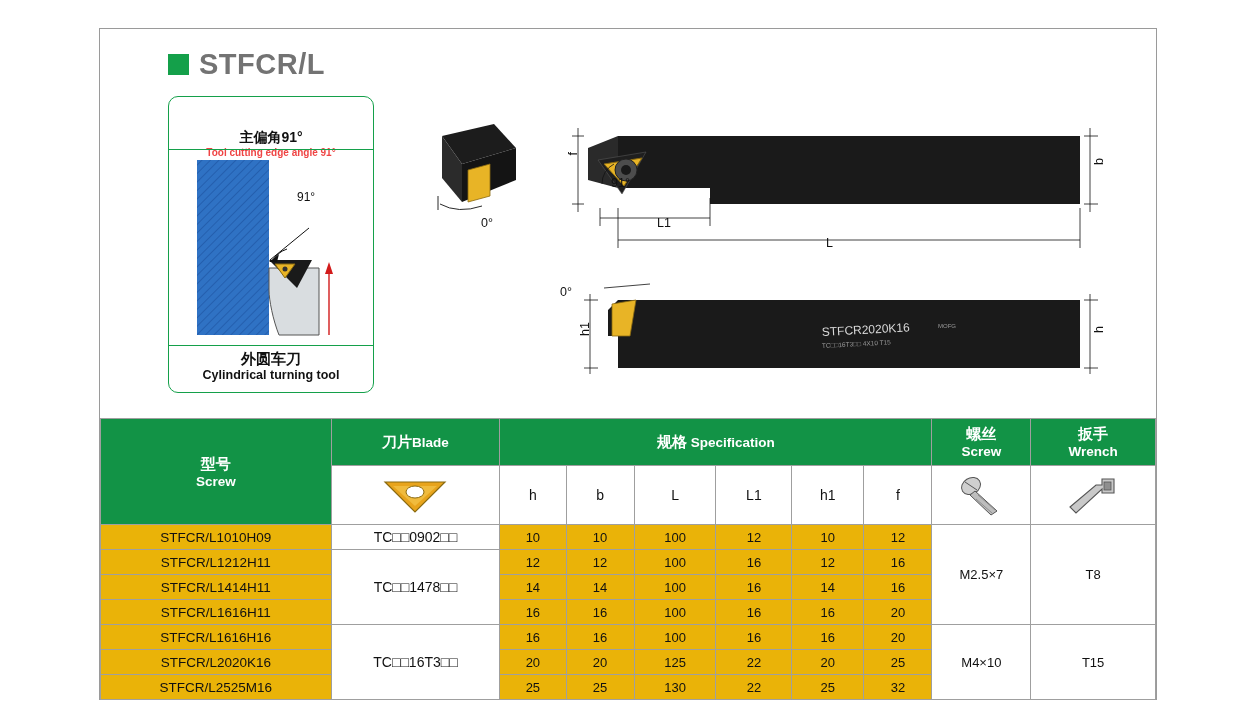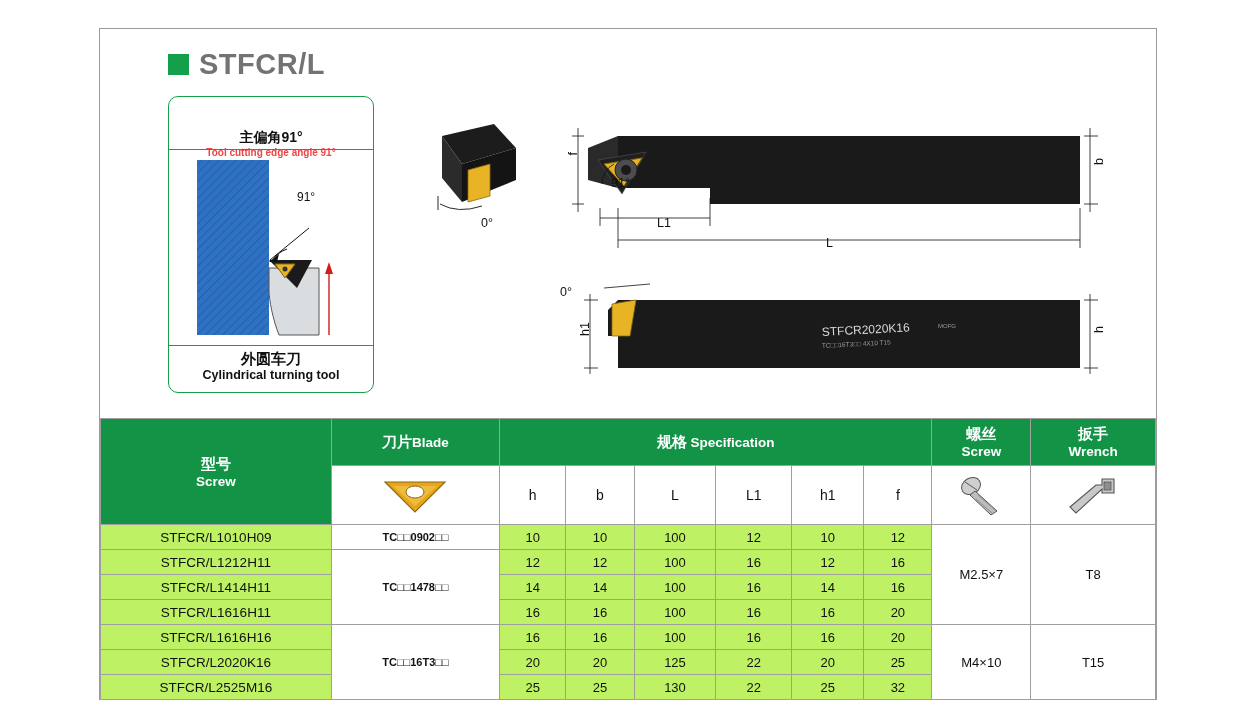--- a/index.html
+++ b/index.html
@@ -122,24 +122,24 @@
     padding: 0;
   }
   .hdr-green {
     background: #129346;
     color: #ffffff;
     font-weight: bold;
   }
   .hdr-green .cn { font-size: 15px; display: block; }
   .hdr-green .en { font-size: 13.5px; display: block; }
   .sub-white { background: #ffffff; font-weight: normal; font-size: 14px; }
-  .cell-light { background: #bef264; margin-left: 48px; }
+  .cell-light { background: #eab308; margin-left: 48px; }
   .cell-white { background: #ffffff; }
   .type-col { font-size: 13.5px; }
-  .blade-col { font-size: 11px; font-weight: bold; }
+  .blade-col { font-size: 14px; }
   .tool-img-cell { background: #ffffff; }
 
   
   .gfx { display: block; margin: 0 auto; }
 </style>
 </head>
 <body>
 
 <div id="page">
 

